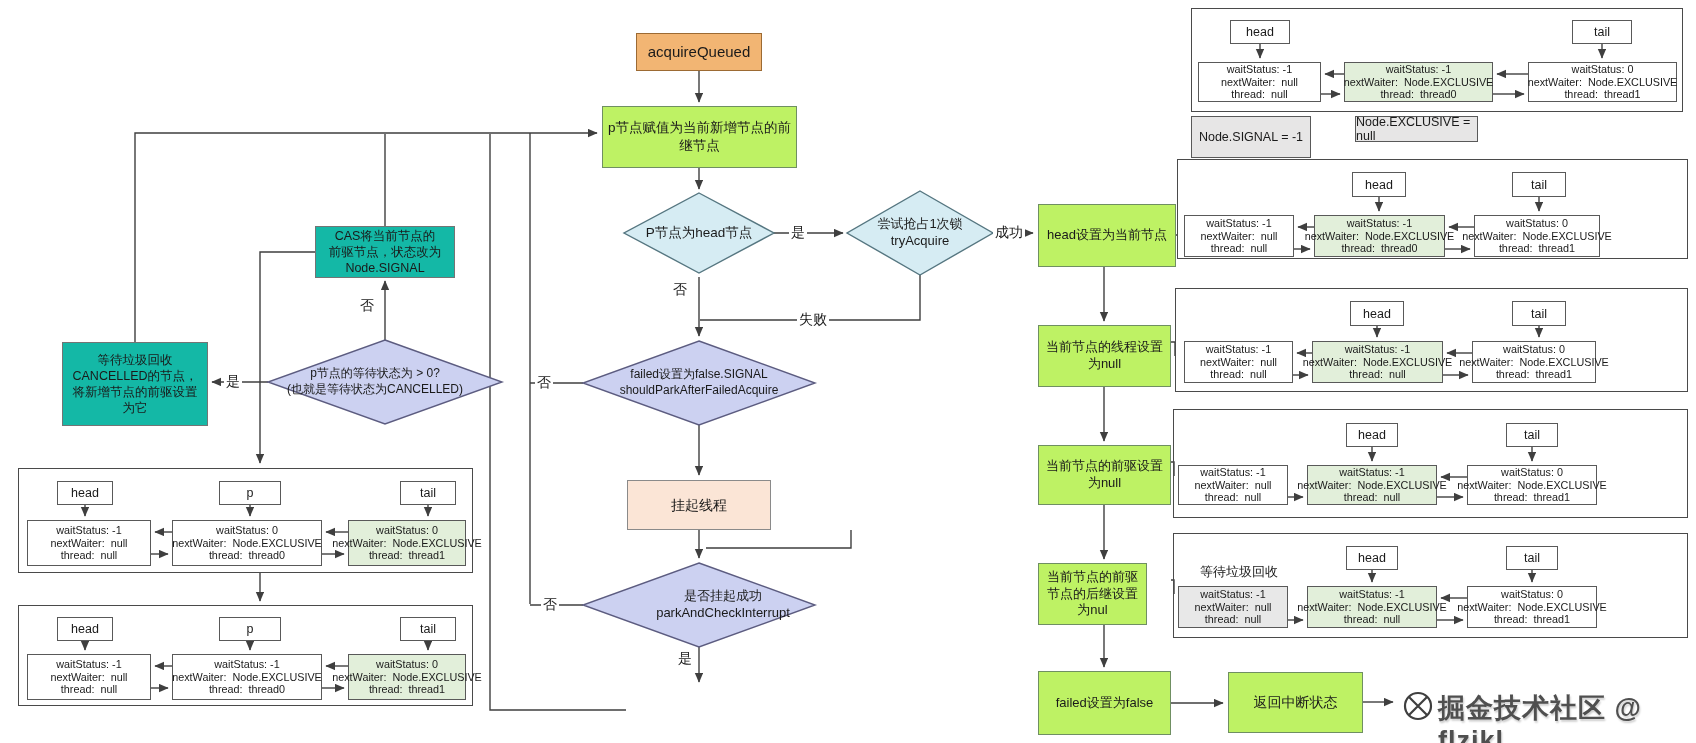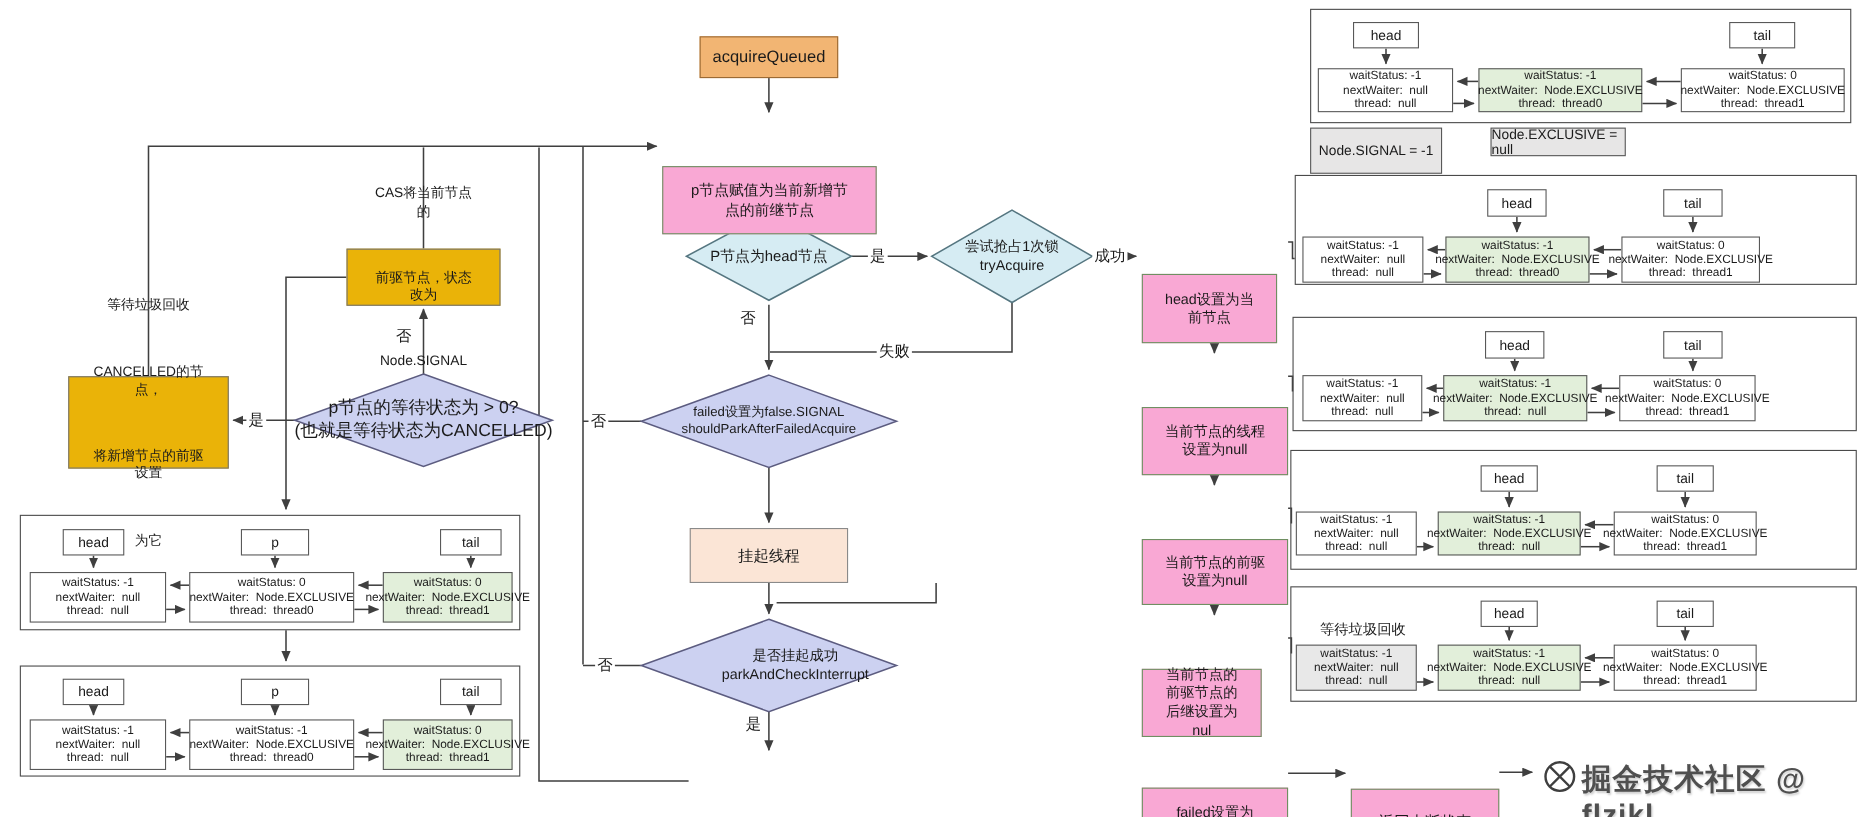--- a/index.html
+++ b/index.html
@@ -1,24 +1,24 @@
 <!DOCTYPE html>
 <html><head>
 <meta charset="utf-8">
 <style>
   html,body{margin:0;padding:0;background:#fff;}
   body{font-family:"Liberation Sans","DejaVu Sans",sans-serif;}
   #cv{position:relative;width:1696px;height:743px;background:#fff;color:#1a1a1a;overflow:hidden;}
   #wires{position:absolute;left:0;top:0;}
   .bx{position:absolute;box-sizing:border-box;border:1.4px solid #595959;display:flex;flex-direction:column;
-      align-items:center;justify-content:center;text-align:center;line-height:1.3;padding:0 20px;}
+      align-items:center;justify-content:center;text-align:center;line-height:1.3;padding:0 4px;}
   .orange{background:#f2b573;border-color:#9c6a33;font-size:15px;}
-  .green{background:#f9a8d4;border-color:#6f8f62;font-size:13px;margin-top:45px;}
+  .green{background:#bef264;border-color:#6f8f62;font-size:13px;}
   .peach{background:#fbe5d6;border-color:#8a8a8a;font-size:14px;}
-  .pink{background:#eab308;border-color:#747474;font-size:12.5px;gap:44px;}
+  .pink{background:#14b8a6;border-color:#747474;font-size:12.5px;}
   .outer{position:absolute;box-sizing:border-box;border:1.6px solid #4a4a4a;background:transparent;}
   .ptr{position:absolute;box-sizing:border-box;border:1.3px solid #595959;background:#fff;display:flex;
        align-items:center;justify-content:center;font-size:12.5px;}
   .nd{position:absolute;box-sizing:border-box;border:1.3px solid #595959;background:#fff;display:flex;
       flex-direction:column;align-items:center;justify-content:center;font-size:10.8px;line-height:1.2;text-align:center;}
   .nd div{white-space:pre;}
   .ng{background:#e2efda;}
   .ngr{background:#e8e8e8;}
   .legend{position:absolute;box-sizing:border-box;border:1.3px solid #595959;background:#e7e6e6;display:flex;
       align-items:center;justify-content:center;font-size:12.5px;}
@@ -149,21 +149,21 @@
       <div>将新增节点的前驱设置</div>
       <div>为它</div>
     </div>
 <div class="bx peach" style="left:627px;top:480px;width:144px;height:50px">挂起线程</div>
 
 <div class="dlab" style="left:609px;top:214px;width:180px;height:38px;font-size:13.5px">P节点为head节点</div>
 <div class="dlab" style="left:848px;top:211px;width:144px;height:44px">
       <div>尝试抢占1次锁</div>
       <div>tryAcquire</div>
     </div>
-<div class="dlab" style="left:262px;top:361px;width:246px;height:42px;font-size:16px">
+<div class="dlab" style="left:252px;top:361px;width:246px;height:42px;font-size:12px">
       <div>p节点的等待状态为 &gt; 0?</div>
       <div>(也就是等待状态为CANCELLED)</div>
     </div>
 <div class="dlab" style="left:576px;top:362px;width:246px;height:42px;font-size:12px">
       <div>failed设置为false.SIGNAL</div>
       <div>shouldParkAfterFailedAcquire</div>
     </div>
 <div class="dlab" style="left:615px;top:584px;width:216px;height:42px">
       <div>是否挂起成功</div>
       <div>parkAndCheckInterrupt</div>
@@ -173,21 +173,21 @@
 <div class="elab" style="left:993px;top:224px">成功</div>
 <div class="elab nobg" style="left:671px;top:281px">否</div>
 <div class="elab" style="left:797px;top:311px">失败</div>
 <div class="elab" style="left:535px;top:374px">否</div>
 <div class="elab" style="left:541px;top:596px">否</div>
 <div class="elab" style="left:224px;top:373px">是</div>
 <div class="elab nobg" style="left:358px;top:297px">否</div>
 <div class="elab nobg" style="left:676px;top:650px">是</div>
 <div class="elab nobg" style="left:1198px;top:564px;font-size:13px">等待垃圾回收</div>
 
-<div class="bx green" style="left:1038px;top:204px;width:123px;height:63px">head设置为当前节点</div>
+<div class="bx green" style="left:1038px;top:204px;width:138px;height:63px">head设置为当前节点</div>
 <div class="bx green" style="left:1038px;top:325px;width:133px;height:62px">当前节点的线程设置为null</div>
 <div class="bx green" style="left:1038px;top:445px;width:133px;height:60px">当前节点的前驱设置为null</div>
 <div class="bx green" style="left:1038px;top:563px;width:109px;height:62px">当前节点的前驱节点的后继设置为nul</div>
 <div class="bx green" style="left:1038px;top:671px;width:133px;height:64px">failed设置为false</div>
 <div class="bx green" style="left:1228px;top:672px;width:135px;height:61px;font-size:14px">返回中断状态</div>
 
 <div class="legend" style="left:1191px;top:116px;width:120px;height:42px">Node.SIGNAL = -1</div>
 <div class="legend" style="left:1355px;top:116px;width:123px;height:26px">Node.EXCLUSIVE = null</div>
 
 <div class="outer" style="left:18px;top:468px;width:455px;height:105px"></div>

